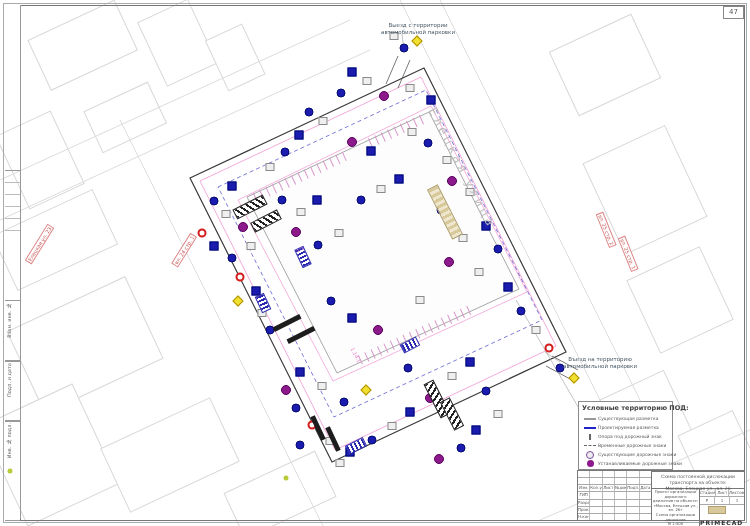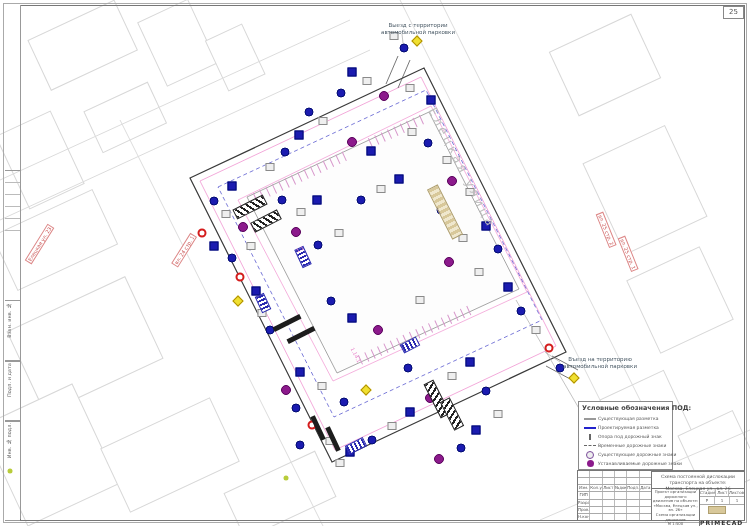--- a/index.html
+++ b/index.html
@@ -251,37 +251,37 @@
   <div class="addr" style="left:18px;top:240px;transform:rotate(-58deg);">Елецкая ул. 23</div>
   <div class="addr" style="left:166px;top:246px;transform:rotate(-58deg);">вл. 24 стр. 1</div>
   <div class="addr" style="left:588px;top:226px;transform:rotate(68deg);">вл. 25 стр. 2</div>
   <div class="addr" style="left:610px;top:250px;transform:rotate(68deg);">вл. 25 стр. 1</div>
 
   <div class="mark-label" style="left:348px;top:352px;transform:rotate(63deg);">1.14.1</div>
   <div class="mark-label" style="left:296px;top:246px;transform:rotate(-25deg);">1.1</div>
 
   <div class="outer-frame"></div>
   <div class="inner-frame"></div>
-  <div class="corner-box">25</div>
+  <div class="corner-box">47</div>
 
   <div class="side-strip">
     <div class="side-cell" style="top:295px;height:60px;">
       <span>Взам. инв. №</span>
       </div>
     <div class="side-cell" style="top:355px;height:60px;">
       <span>Подп. и дата</span>
       </div>
     <div class="side-cell" style="top:415px;height:99px;">
       <span>Инв. № подл.</span>
       </div>
   </div>
   <div class="mini-grid"></div>
 
   <div class="legend">
-    <div class="legend-title">Условные обозначения ПОД:</div>
+    <div class="legend-title">Условные территорию ПОД:</div>
     <div class="legend-row">
       <div class="legend-swatch">
           <div class="sw-line-gray"></div>
         </div>
       <div class="legend-label">Существующая разметка</div>
       </div>
     <div class="legend-row">
       <div class="legend-swatch">
           <div class="sw-line-blue"></div>
         </div>

